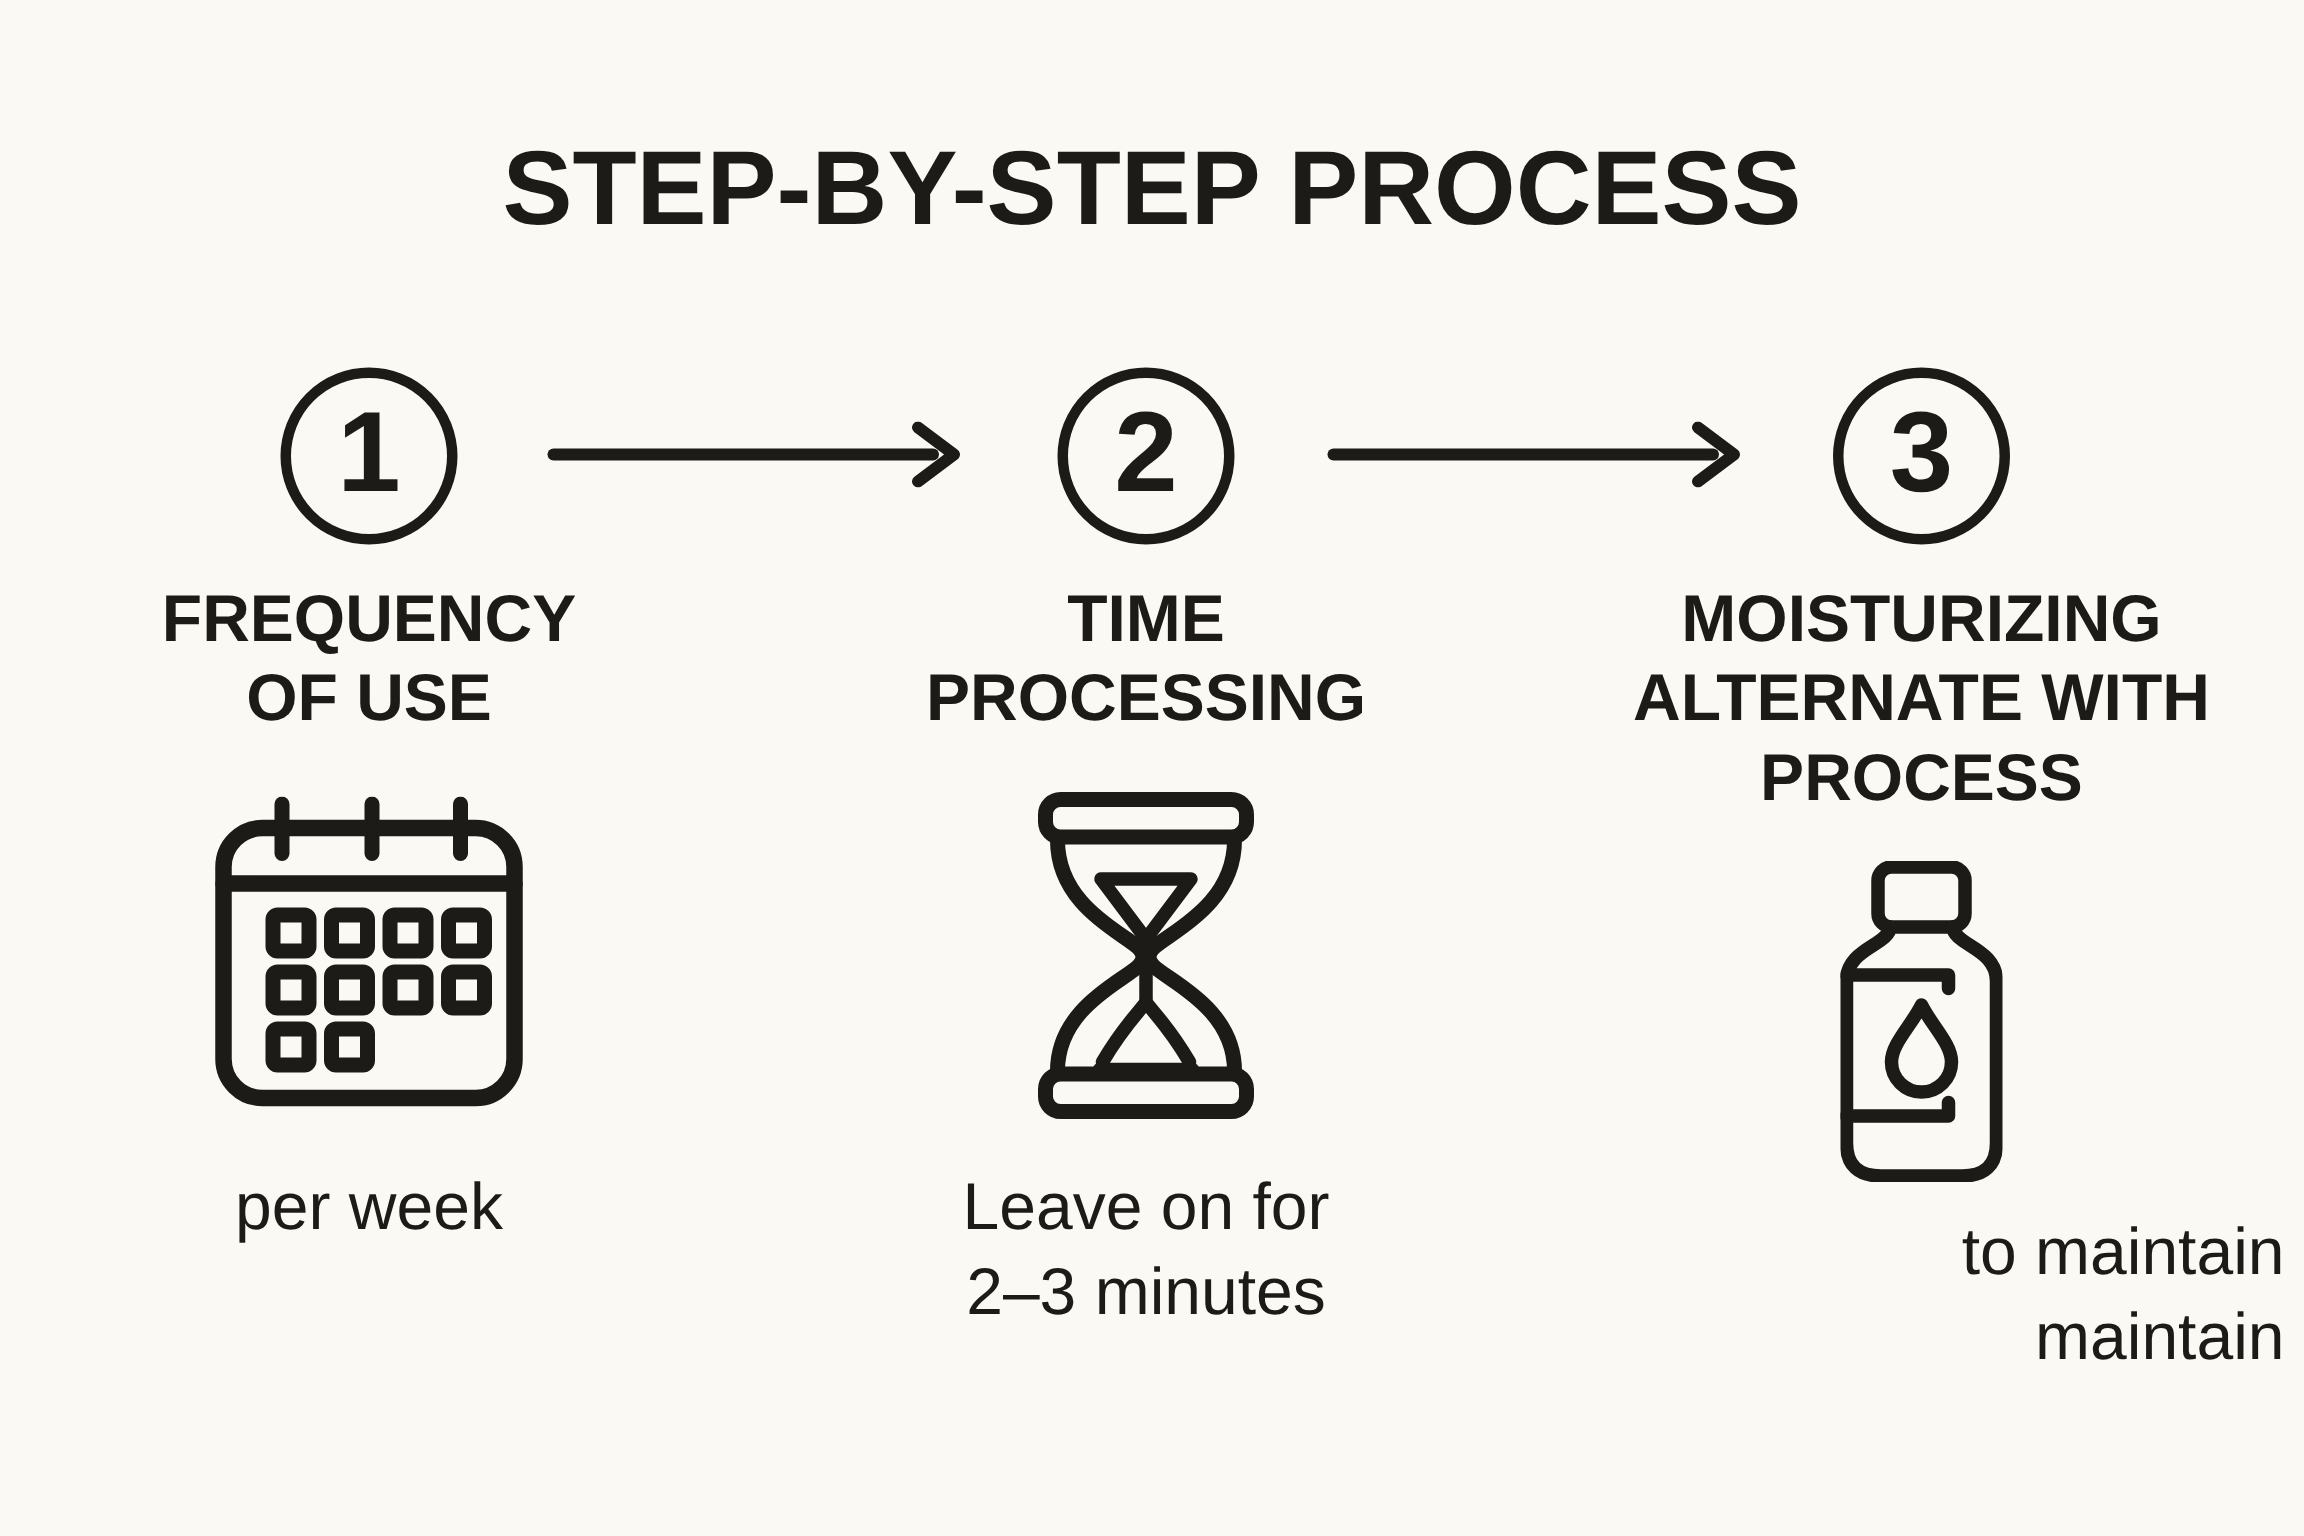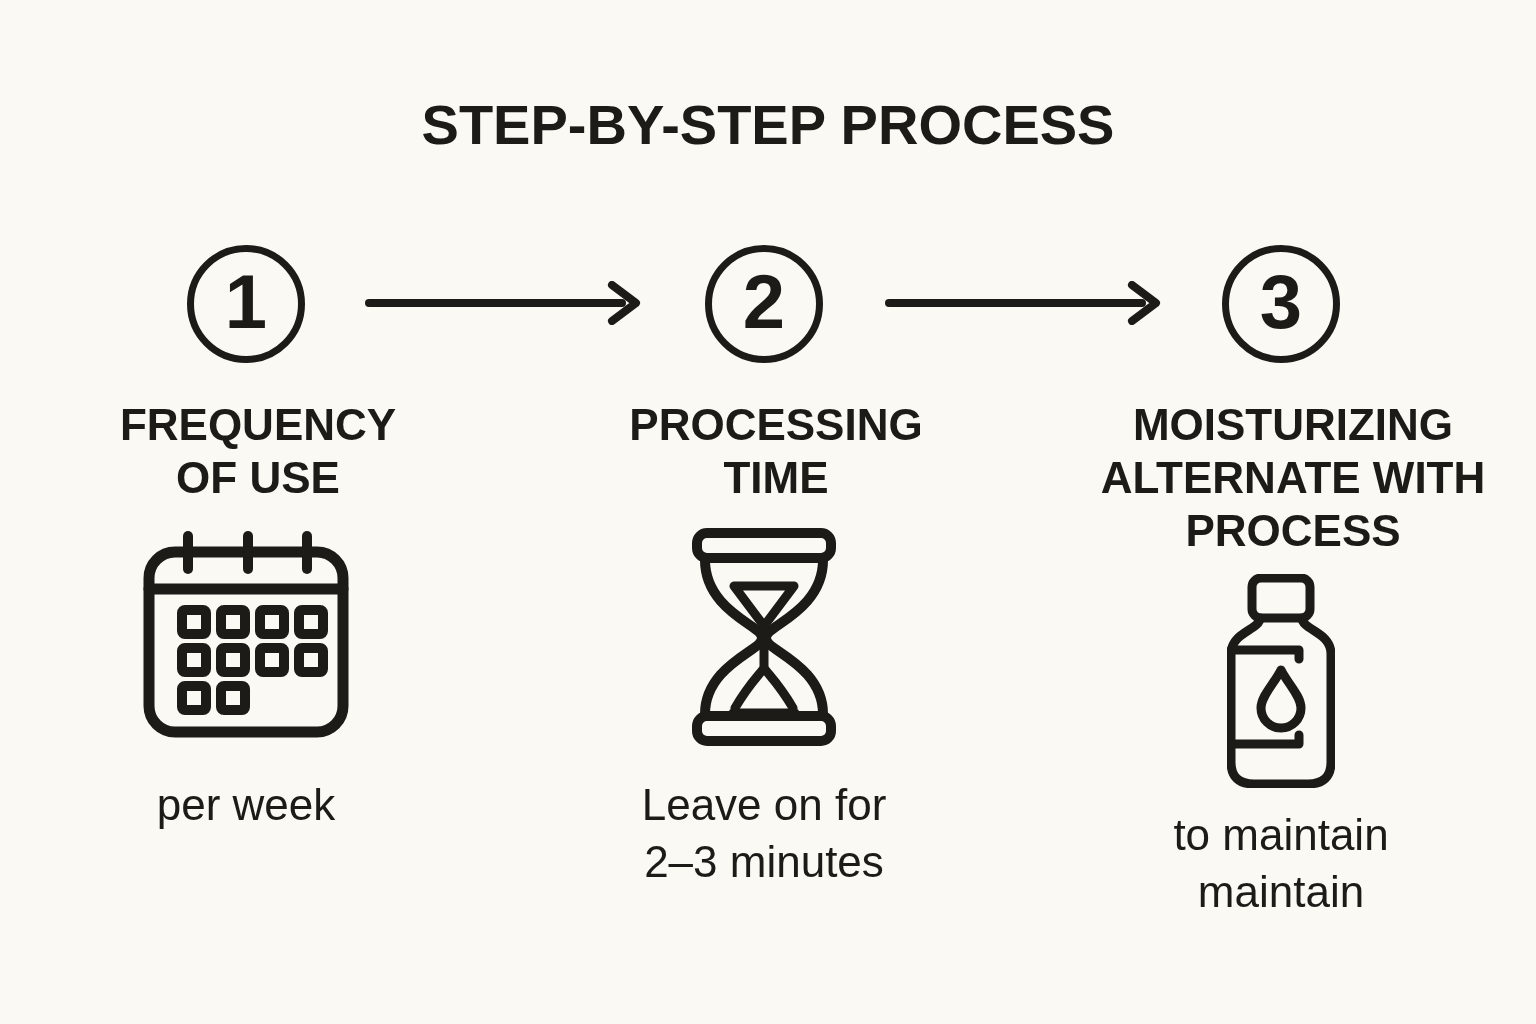--- a/index.html
+++ b/index.html
@@ -3,44 +3,44 @@
 <meta charset="utf-8">
 <style>
   html,body{margin:0;padding:0;background:#ffffff;}
   .canvas{
     position:relative;width:1536px;height:1024px;overflow:hidden;
     background:#faf9f3;color:#1c1b18;
     font-family:"Liberation Sans",sans-serif;
   }
   .title{
     position:absolute;top:88px;left:0;width:100%;margin:0;
-    text-align:center;font-size:56px;font-weight:700;line-height:74px;
+    text-align:center;font-size:70px;font-weight:700;line-height:74px;
     letter-spacing:0px;
   }
   .step{position:absolute;top:0;height:1024px;}
   .step1{left:4px;width:484px;}
   .step2{left:522px;width:484px;}
   .step3{left:1039px;width:484px;}
   .badge{
     position:absolute;top:245px;left:50%;transform:translateX(-50%);
     width:118px;height:118px;border:7px solid #1c1b18;border-radius:50%;
     box-sizing:border-box;display:flex;align-items:center;justify-content:center;
   }
   .badge span{font-size:76px;font-weight:700;line-height:1;padding-bottom:4px;}
   .heading{
-    position:absolute;top:386px;left:0;width:100%;margin:12px;
+    position:absolute;top:386px;left:0;width:100%;margin:0;
     text-align:center;font-size:44px;font-weight:700;line-height:53px;
   }
   .heading span{display:block;}
   .caption{
     position:absolute;left:0;width:100%;margin:0;
     text-align:center;font-size:44px;font-weight:400;line-height:57px;
   }
   .step1 .caption,.step2 .caption{top:776px;}
-  .step3 .caption{top:806px;}
+  .step3 .caption{top:806px;text-align:right;}
   .caption span{display:block;}
   .icon{position:absolute;left:50%;transform:translateX(-50%);}
   .icon-calendar{top:531px;}
   .icon-hourglass{top:526px;}
   .icon-bottle{top:574px;}
   .arrow{position:absolute;top:281px;width:286px;height:44px;}
   .arrow1{left:364px;}
   .arrow2{left:884px;}
   svg{display:block;}
 </style>
@@ -90,22 +90,22 @@
     <p class="caption">
       <span>per week</span>
     </p>
   </section>
 
   <section class="step step2">
     <div class="badge">
       <span>2</span>
     </div>
     <h2 class="heading">
+      <span>TIME</span>
       <span>PROCESSING</span>
-      <span>TIME</span>
     </h2>
     <div class="icon icon-hourglass">
       <svg width="150" height="222" viewBox="0 0 150 222" fill="none" stroke="#1c1b18" stroke-linecap="round" stroke-linejoin="round">
         <rect x="8" y="7" width="134" height="25" rx="10" stroke-width="10"></rect>
         <rect x="8" y="190" width="134" height="25" rx="10" stroke-width="10"></rect>
         <path d="M16 34 C16 78 60 96 70 106 C74 110 74 114 70 118 C60 128 16 146 16 188" stroke-width="10"></path>
         <path d="M134 34 C134 78 90 96 80 106 C76 110 76 114 80 118 C90 128 134 146 134 188" stroke-width="10"></path>
         <path d="M45 60 H105 L75 100 Z" stroke-width="9"></path>
         <path d="M75 118 V140" stroke-width="9"></path>
         <path d="M46 182 C60 158 71 148 75 142 C79 148 90 158 104 182" stroke-width="9"></path>

